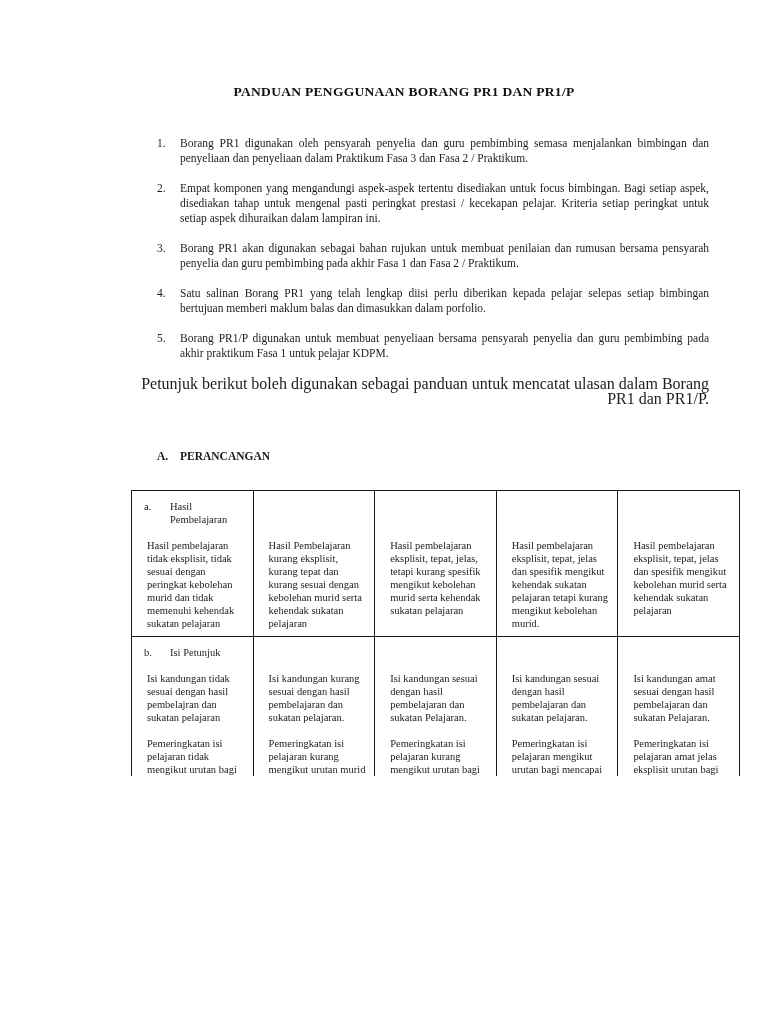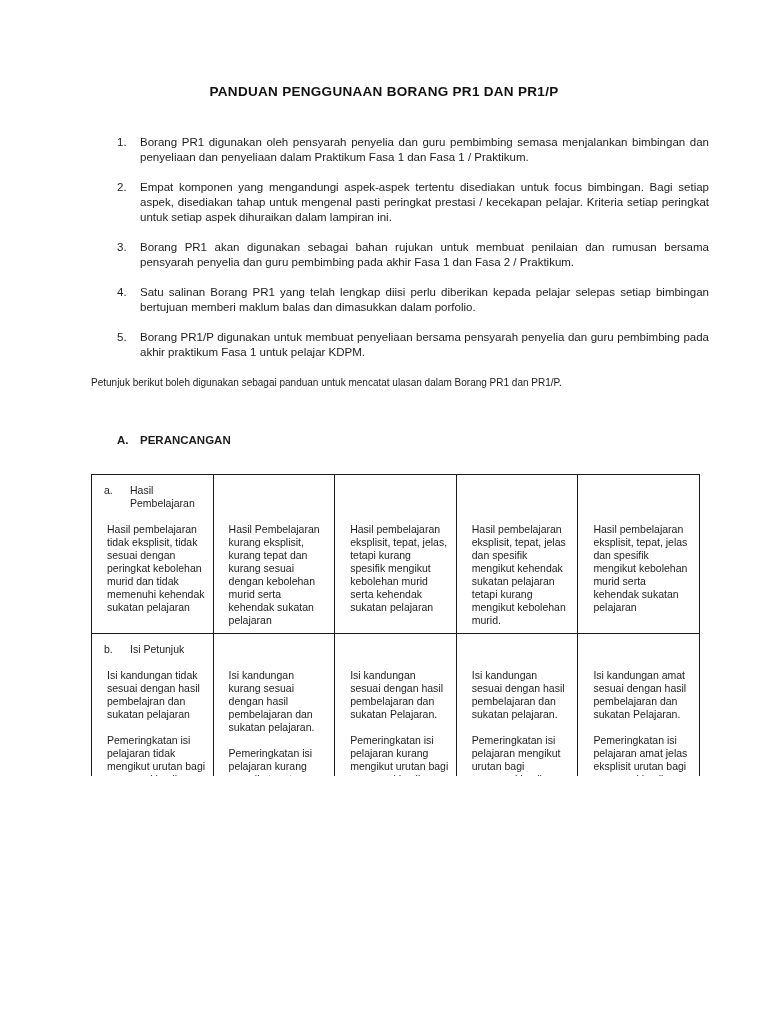--- a/index.html
+++ b/index.html
@@ -1,23 +1,24 @@
 <!DOCTYPE html>
 <html><head>
 <meta charset="utf-8">
 <style>
   * { box-sizing: border-box; }
   html, body { margin: 0; padding: 0; background: #ffffff; }
   .page {
     width: 768px;
     height: 776px;
     background: #ffffff;
-    font-family: Liberation Sans, sans-serif;
+    font-family: Liberation Serif, serif;
     color: #1c1c1c;
     overflow: hidden;
+    padding-left: 40px;
   }
   .doc-title {
     padding-top: 84px;
     text-align: center;
     font-size: 13.5px;
     font-weight: bold;
     letter-spacing: 0.3px;
     color: #111;
   }
   .intro {
@@ -26,22 +27,23 @@
   .list-item {
     display: flex;
     margin-bottom: 15px;
     font-size: 11.5px;
     line-height: 15px;
   }
   .list-item .num { width: 23px; flex: none; }
   .list-item .txt { flex: 1; text-align: justify; }
   .note {
     margin: 15px 59px 0 91px;
-    font-size: 10px;
+    font-size: 16px;
     line-height: 15px;
+    text-align: right;
   }
   .section-heading {
     display: flex;
     margin: 44px 59px 0 117px;
     font-size: 11.5px;
     font-weight: bold;
   }
   .section-heading .s-num { width: 23px; flex: none; }
   table.rubric {
     border-collapse: collapse;
@@ -84,21 +86,21 @@
 </head>
 <body>
 
 <div class="page">
 
   <div class="doc-title">PANDUAN PENGGUNAAN BORANG PR1 DAN PR1/P</div>
 
   <div class="intro">
     <div class="list-item">
       <span class="num">1.</span>
-      <span class="txt">Borang PR1 digunakan oleh pensyarah penyelia dan guru pembimbing semasa menjalankan bimbingan dan penyeliaan dan penyeliaan dalam Praktikum Fasa 1 dan Fasa 1 / Praktikum.</span>
+      <span class="txt">Borang PR1 digunakan oleh pensyarah penyelia dan guru pembimbing semasa menjalankan bimbingan dan penyeliaan dan penyeliaan dalam Praktikum Fasa 3 dan Fasa 2 / Praktikum.</span>
     </div>
     <div class="list-item">
       <span class="num">2.</span>
       <span class="txt">Empat komponen yang mengandungi aspek-aspek tertentu disediakan untuk focus bimbingan. Bagi setiap aspek, disediakan tahap untuk mengenal pasti peringkat prestasi / kecekapan pelajar. Kriteria setiap peringkat untuk setiap aspek dihuraikan dalam lampiran ini.</span>
     </div>
     <div class="list-item">
       <span class="num">3.</span>
       <span class="txt">Borang PR1 akan digunakan sebagai bahan rujukan untuk membuat penilaian dan rumusan bersama pensyarah penyelia dan guru pembimbing pada akhir Fasa 1 dan Fasa 2 / Praktikum.</span>
     </div>
     <div class="list-item">

